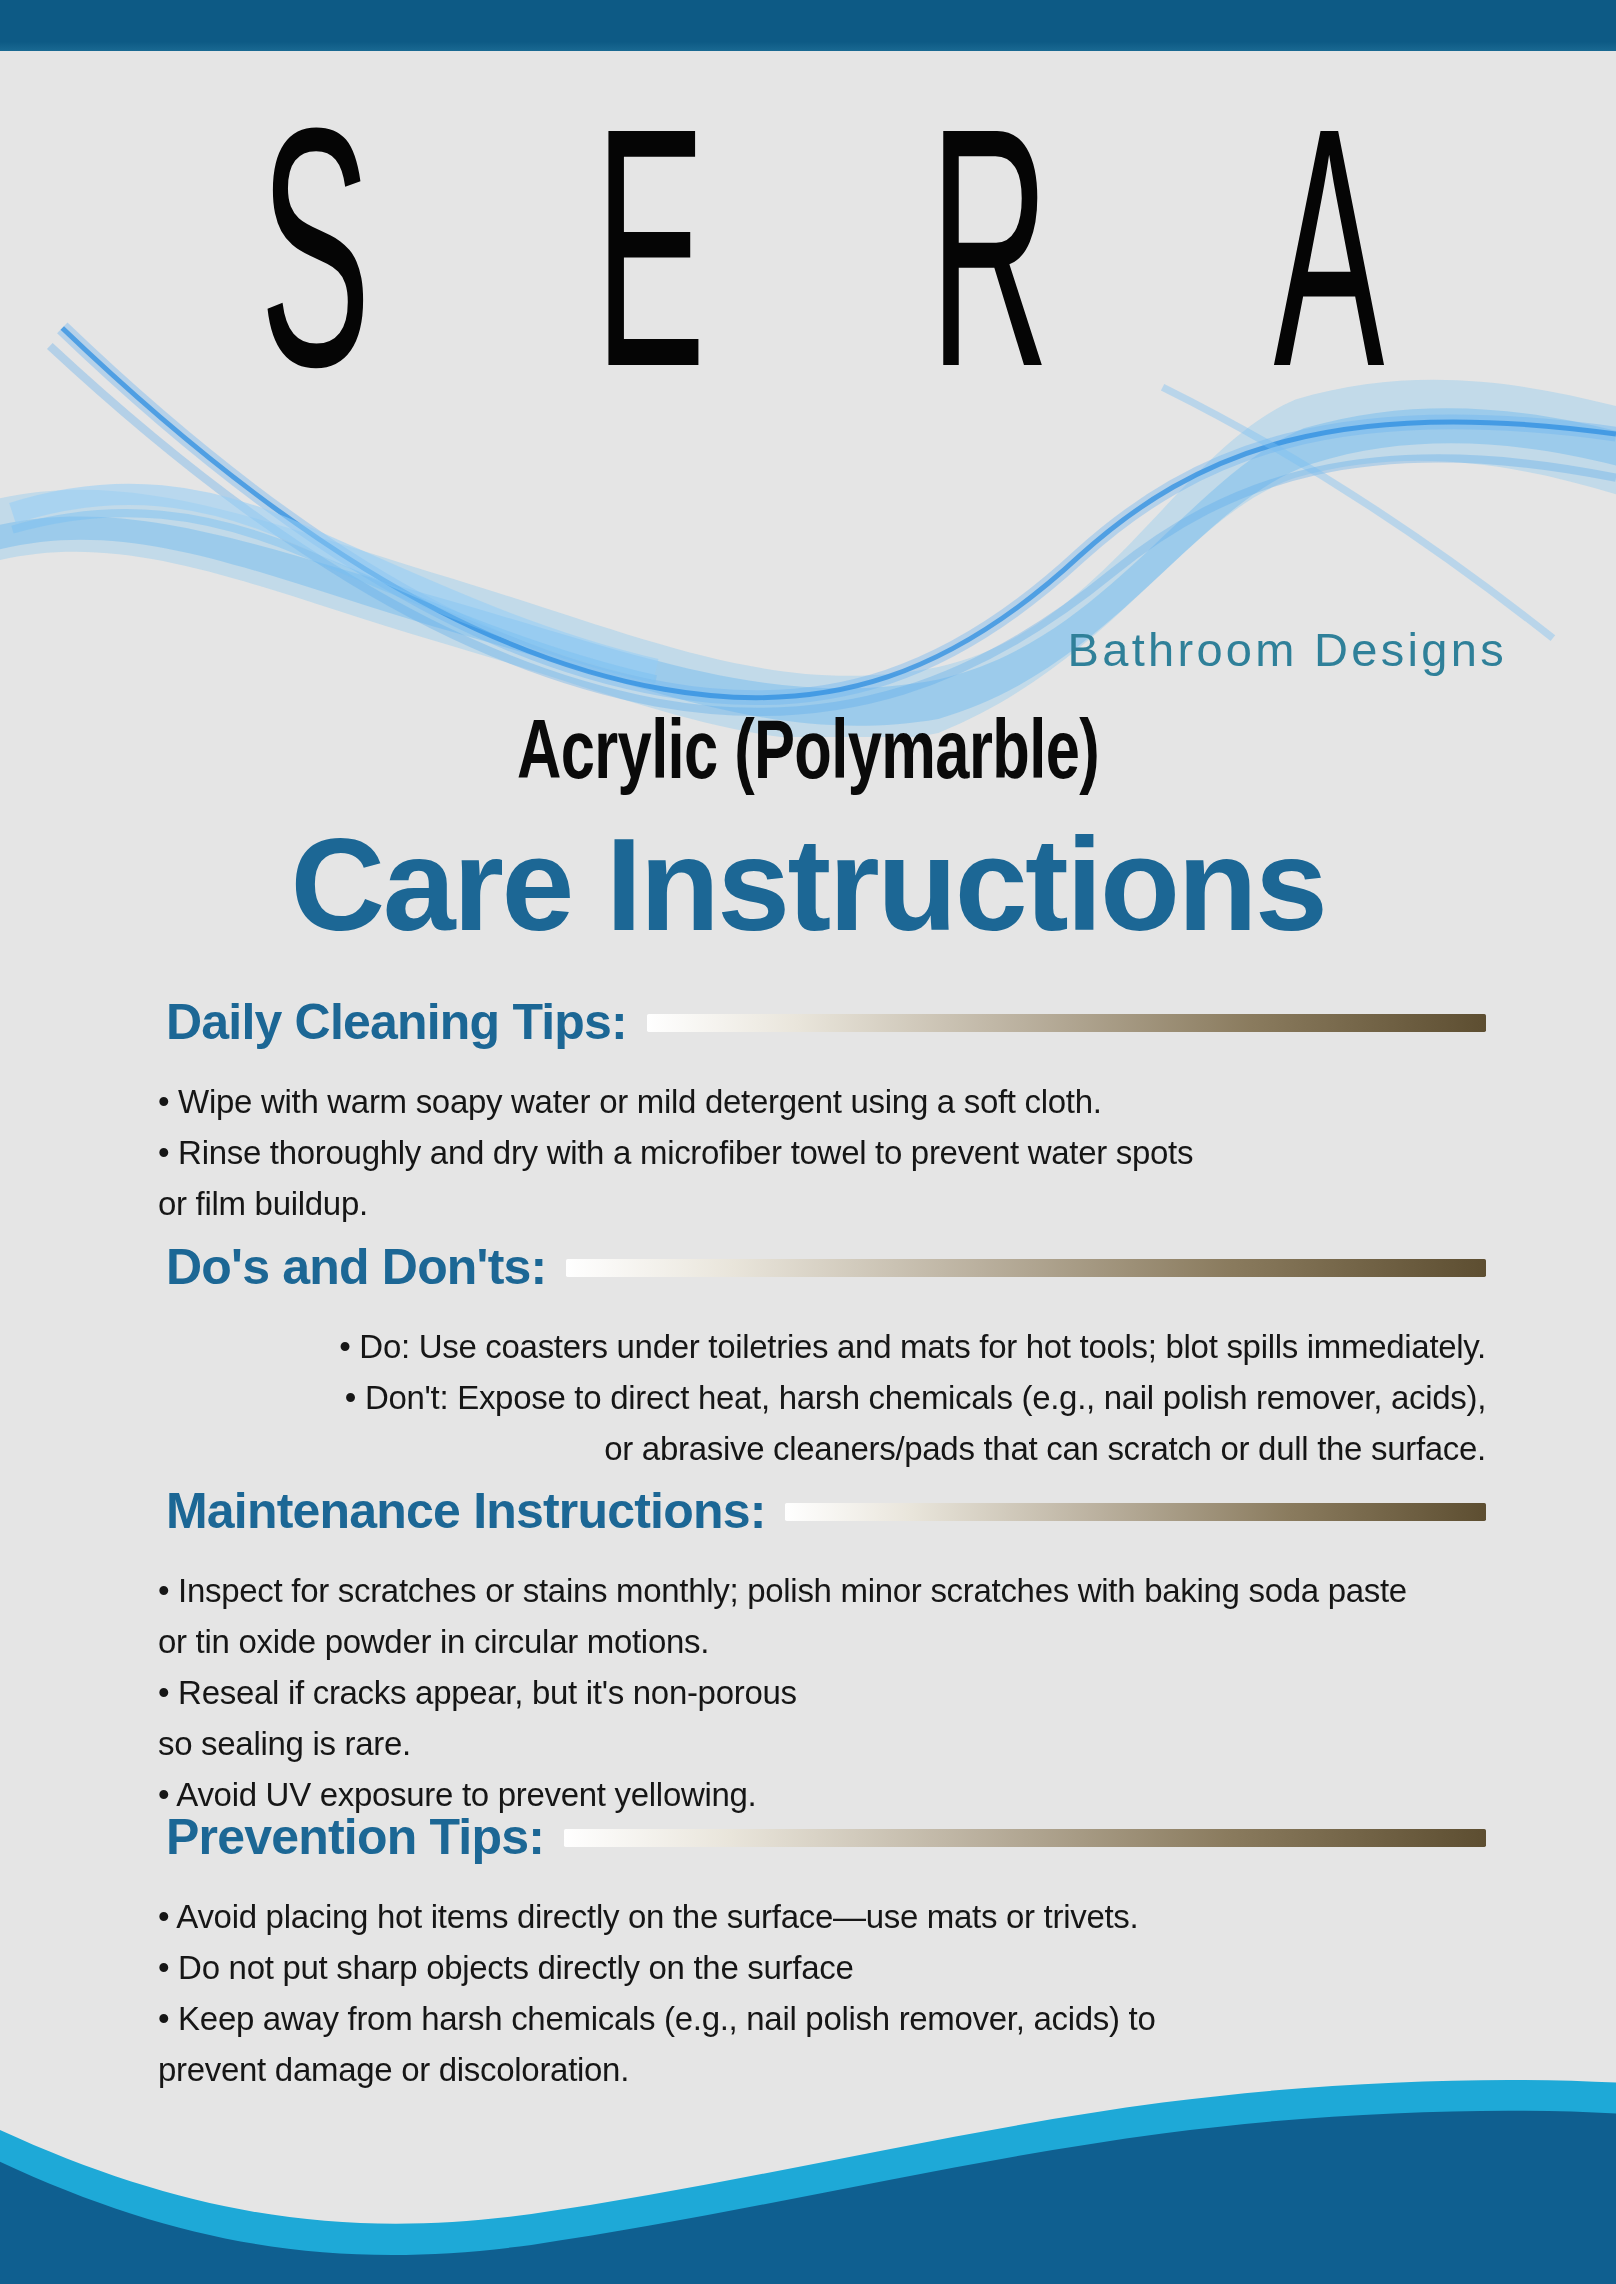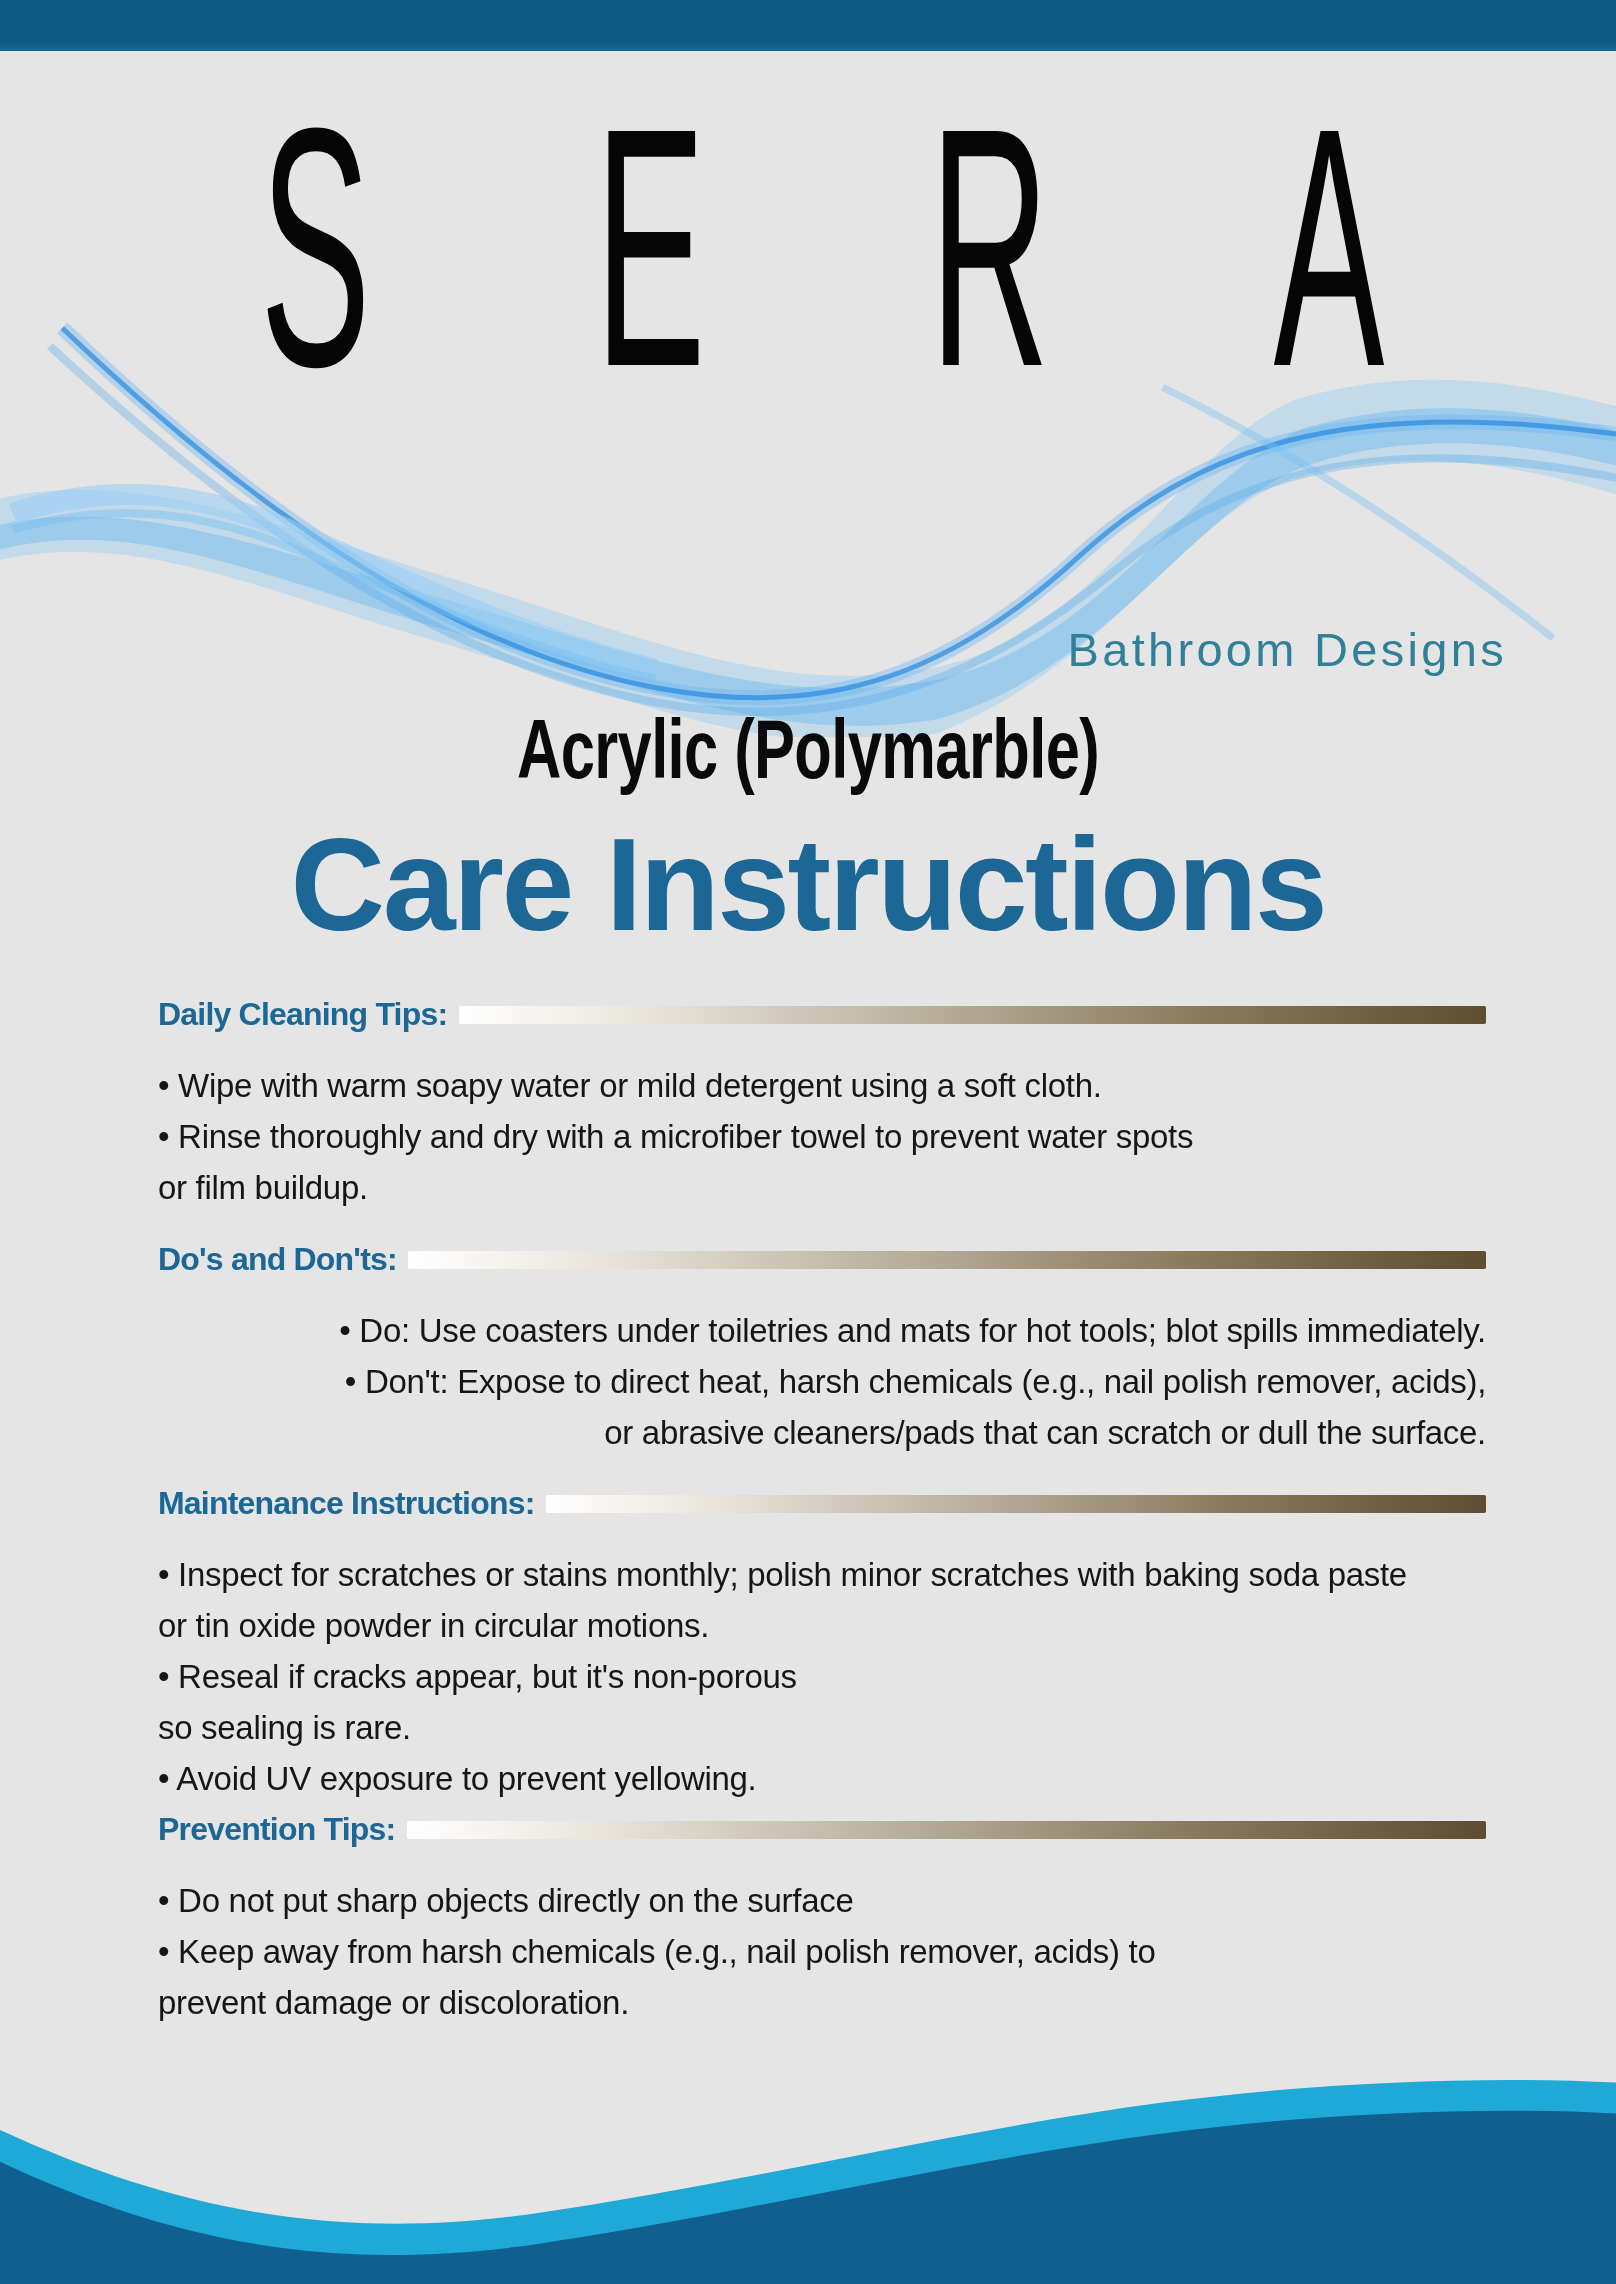--- a/index.html
+++ b/index.html
@@ -37,21 +37,21 @@
     transform:scaleX(0.74);transform-origin:center top;
   }
   .title{
     position:absolute;left:0;top:809px;width:100%;
     text-align:center;font-size:131px;font-weight:700;
     color:var(--heading-blue,#1c6795);letter-spacing:-2.5px;white-space:nowrap;
   }
   .care-section{position:absolute;left:158px;right:130px;}
   .sec-head{display:flex;align-items:center;}
   .sec-title{
-    margin:0;font-size:32px;line-height:63px;font-weight:700;
+    margin:8px;font-size:50px;line-height:63px;font-weight:700;
     color:var(--heading-blue,#1c6795);letter-spacing:-0.8px;white-space:nowrap;
   }
   .sec-rule{
     flex:1;height:18px;margin-left:11.6px;border-radius:1.7px;
     background:linear-gradient(90deg,#ffffff 0%,#e9e5db 18%,#bab09e 45%,#8a7b5e 72%,var(--rule-brown,#5d4e31) 100%);
   }
   .sec-body{margin-top:14px;}
   .line{
     font-size:33px;line-height:51px;letter-spacing:-0.3px;
     color:var(--body-text,#161616);white-space:nowrap;
@@ -134,20 +134,21 @@
           <div class="line">• Avoid UV exposure to prevent yellowing.</div>
         </div>
   </section>
 
   <section class="care-section" style="top: 1798px;">
     <div class="sec-head">
       <h2 class="sec-title">Prevention Tips:</h2>
       <div class="sec-rule"></div>
     </div>
     <div class="sec-body">
+          <div class="line">• Avoid placing hot items directly on the surface—use mats or trivets.</div>
           <div class="line">• Do not put sharp objects directly on the surface</div>
           <div class="line">• Keep away from harsh chemicals (e.g., nail polish remover, acids) to</div>
           <div class="line">prevent damage or discoloration.</div>
         </div>
   </section>
 </div>
 
   <svg class="wave-bottom" viewBox="0 0 1946 280" preserveAspectRatio="none" aria-hidden="true">
     <path d="M0,95 C230,200 420,226 640,196 C900,158 1150,95 1400,62
              C1600,36 1800,30 1946,38 L1946,280 L0,280 Z" fill="var(--bottom-wave-cyan,#1ea9d7)"></path>

